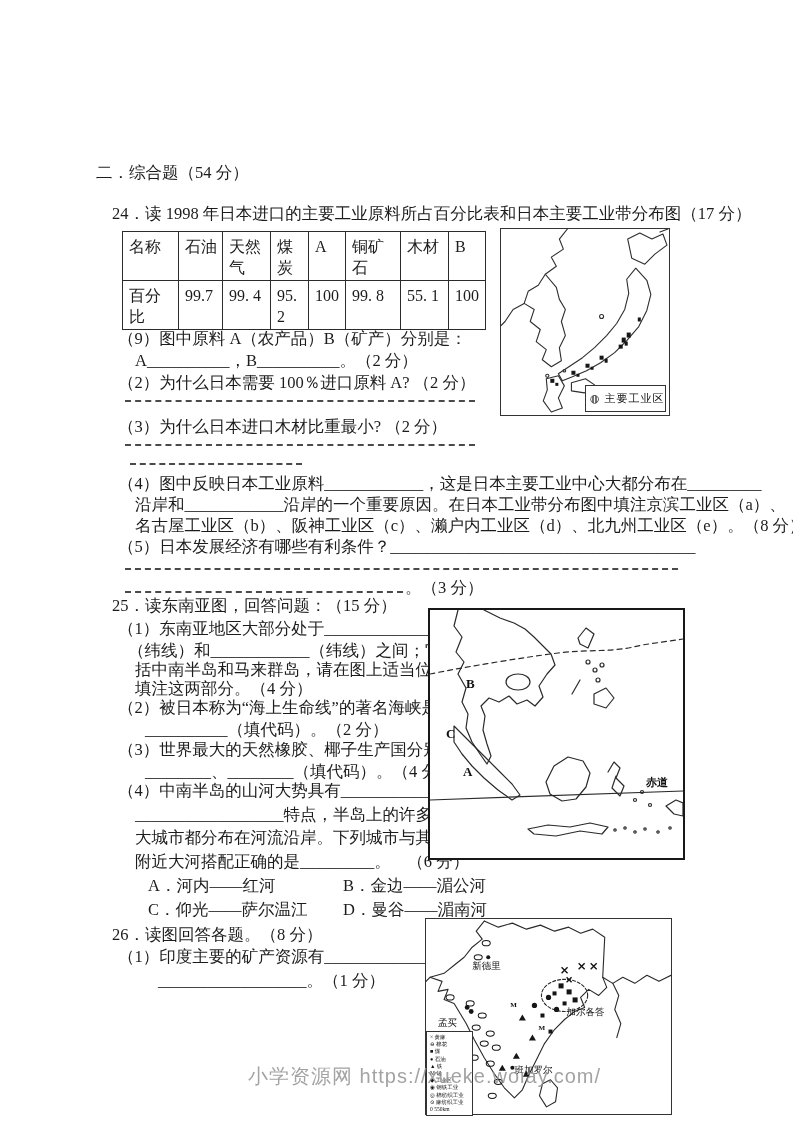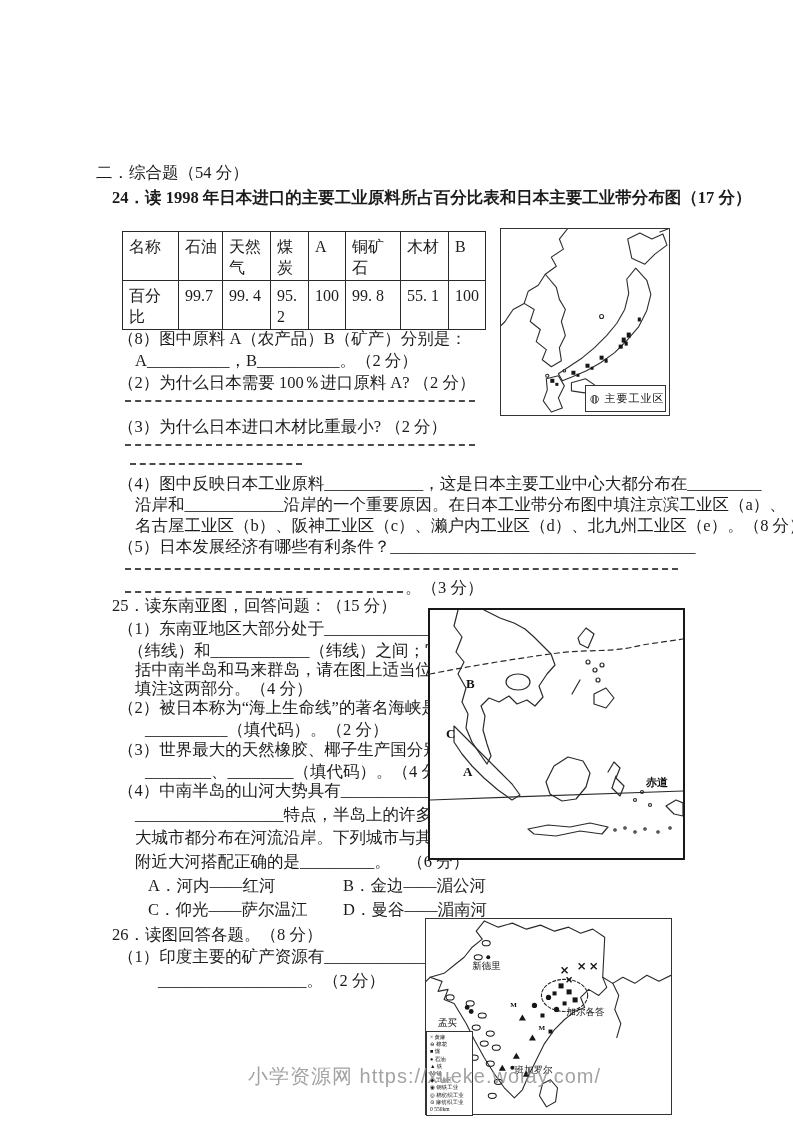--- a/index.html
+++ b/index.html
@@ -35,21 +35,21 @@
     font-size:20px;letter-spacing:1px;color:#8f8f8f;opacity:.82;white-space:nowrap;
   }
   .maptext{font-family:"Liberation Serif","DejaVu Serif",serif;fill:#111;}
 </style>
 </head>
 <body>
 
 <div class="page">
 
   <div class="line" style="left:96px;top:163px;">二．综合题（54 分）</div>
-  <div class="line" style="left:112px;top:188px;font-weight:bold;">24．读 1998 年日本进口的主要工业原料所占百分比表和日本主要工业带分布图（17 分）</div>
+  <div class="line" style="left:112px;top:204px;">24．读 1998 年日本进口的主要工业原料所占百分比表和日本主要工业带分布图（17 分）</div>
 
   <table class="imports-table">
     <colgroup>
       <col style="width:56px">
         <col style="width:44px">
         <col style="width:48px">
         <col style="width:38px">
       <col style="width:37px">
         <col style="width:55px">
         <col style="width:48px">
@@ -108,21 +108,21 @@
           <rect x="54" y="153" width="3" height="3"></rect>
         <rect x="136" y="88" width="3" height="4"></rect>
       </g>
     </svg>
     <div class="jp-legend">
       <span class="sym">◍</span>
       <span class="lab">主要工业区</span>
     </div>
   </div>
 
-  <div class="line" style="left:118px;top:329px;">（8）图中原料 A（农产品）B（矿产）分别是：</div>
+  <div class="line" style="left:118px;top:329px;">（9）图中原料 A（农产品）B（矿产）分别是：</div>
   <div class="line" style="left:135px;top:351px;">A__________，B__________。（2 分）</div>
   <div class="line" style="left:118px;top:373px;">（2）为什么日本需要 100％进口原料 A?  （2 分）</div>
   <div class="ans-line" style="left:125px;top:398px;width:350px;"></div>
   <div class="line" style="left:118px;top:417px;">（3）为什么日本进口木材比重最小?  （2 分）</div>
   <div class="ans-line" style="left:125px;top:442px;width:350px;"></div>
   <div class="ans-line" style="left:130px;top:461px;width:172px;"></div>
   <div class="line" style="left:118px;top:474px;">（4）图中反映日本工业原料____________，这是日本主要工业中心大都分布在_________</div>
   <div class="line" style="left:135px;top:495px;">沿岸和____________沿岸的一个重要原因。在日本工业带分布图中填注京滨工业区（a）、</div>
   <div class="line" style="left:135px;top:516px;">名古屋工业区（b）、阪神工业区（c）、濑户内工业区（d）、北九州工业区（e）。（8 分）</div>
   <div class="line" style="left:118px;top:537px;">（5）日本发展经济有哪些有利条件？_____________________________________</div>
@@ -181,21 +181,21 @@
         <text x="36" y="78" font-size="13">B</text>
         <text x="16" y="128" font-size="13">C</text>
         <text x="33" y="166" font-size="13">A</text>
         <text x="216" y="176" font-size="11">赤道</text>
       </g>
     </svg>
   </div>
 
   <div class="line" style="left:112px;top:925px;">26．读图回答各题。（8 分）</div>
   <div class="line" style="left:118px;top:947px;">（1）印度主要的矿产资源有________________</div>
-  <div class="line" style="left:158px;top:971px;">__________________。（2 分）</div>
+  <div class="line" style="left:158px;top:971px;">__________________。（1 分）</div>
 
   <div class="map-frame" id="india-map">
     <svg viewBox="0 0 244 194">
       <g stroke="#2a2a2a" stroke-width="1.1" fill="none" stroke-linejoin="round" stroke-linecap="round">
         <path d="M58,2 L50,12 L56,20 L46,28 L38,38 L28,46 L18,54 L4,58 L0,62"></path>
         <path d="M4,58 L16,62 L12,72 L22,70 L18,80 L28,84 L34,94 L40,104 L48,120 L58,138 L68,154 L78,168 L88,178 L96,170 L102,156 L110,140 L118,124 L128,110 L138,100 L148,92 L158,88 L154,78 L162,70 L172,76 L180,68 L176,58"></path>
         <path d="M58,2 L72,8 L86,4 L100,10 L114,6 L128,12 L142,8 L154,14 L166,10 L178,18 L176,58 L186,64 L196,58 L208,64 L220,56 L232,62 L244,56"></path>
         <path d="M186,64 L192,76 L188,90 L194,104 L190,118"></path>
         <path d="M116,164 L124,160 L131,168 L129,182 L120,187 L113,176 Z"></path>
         <ellipse cx="138" cy="76" rx="23" ry="16" stroke-dasharray="3,2"></ellipse>

